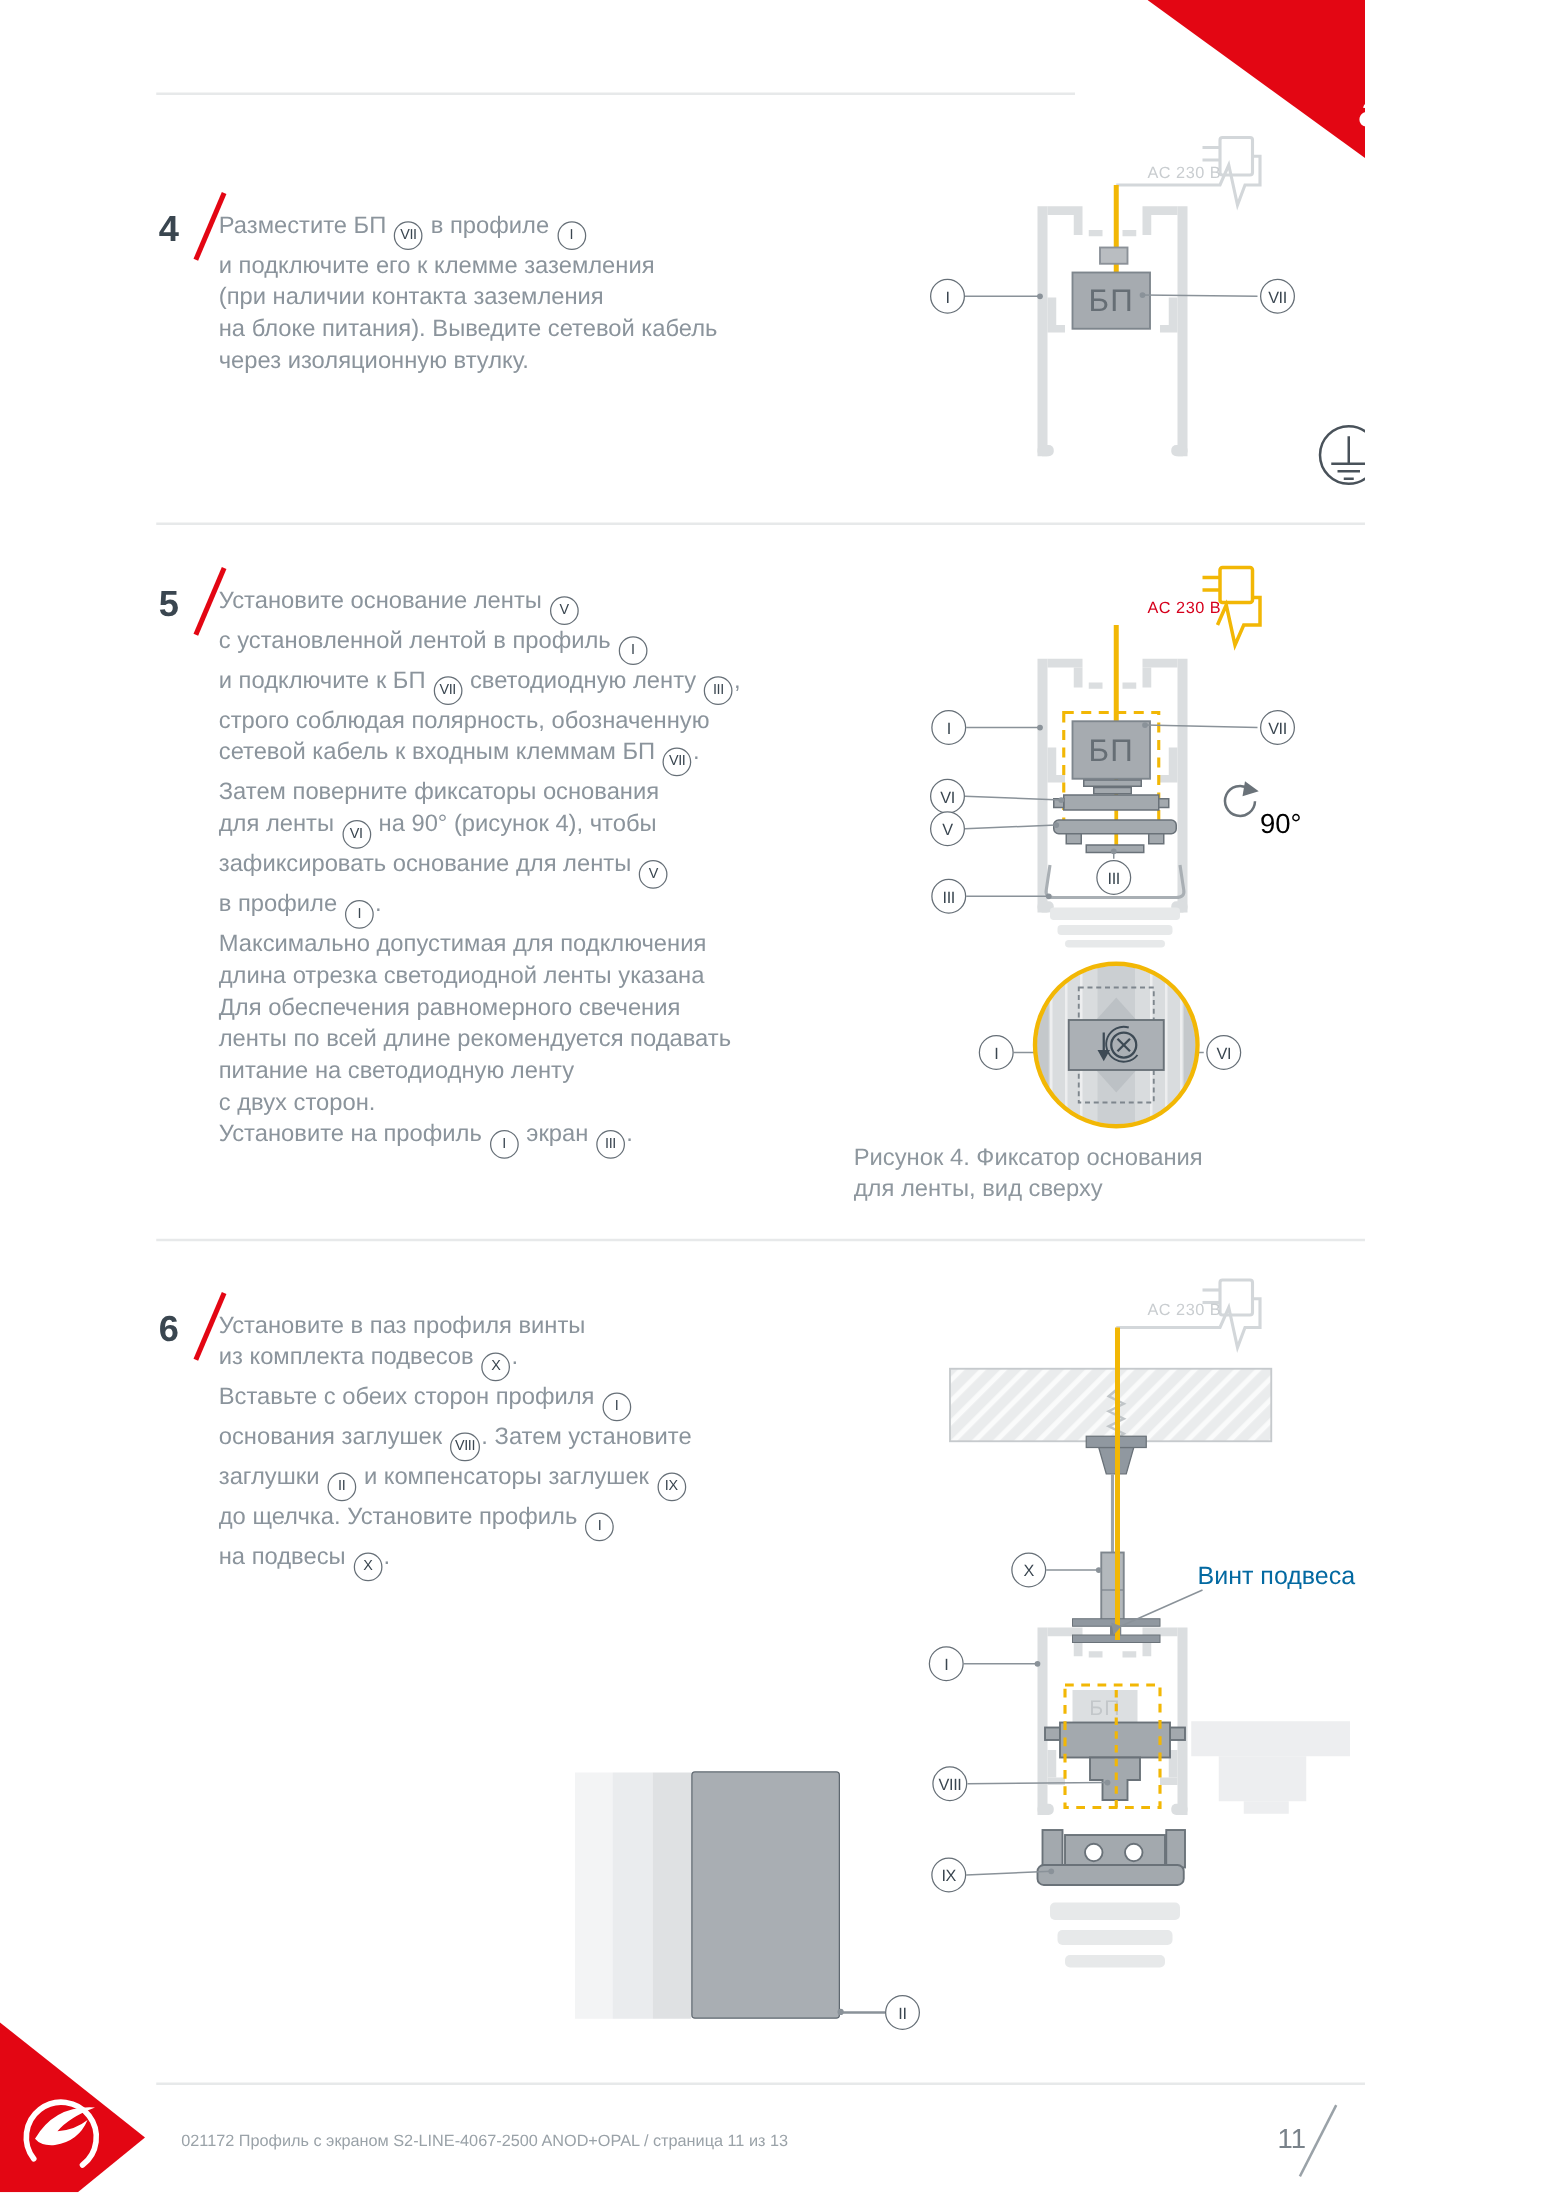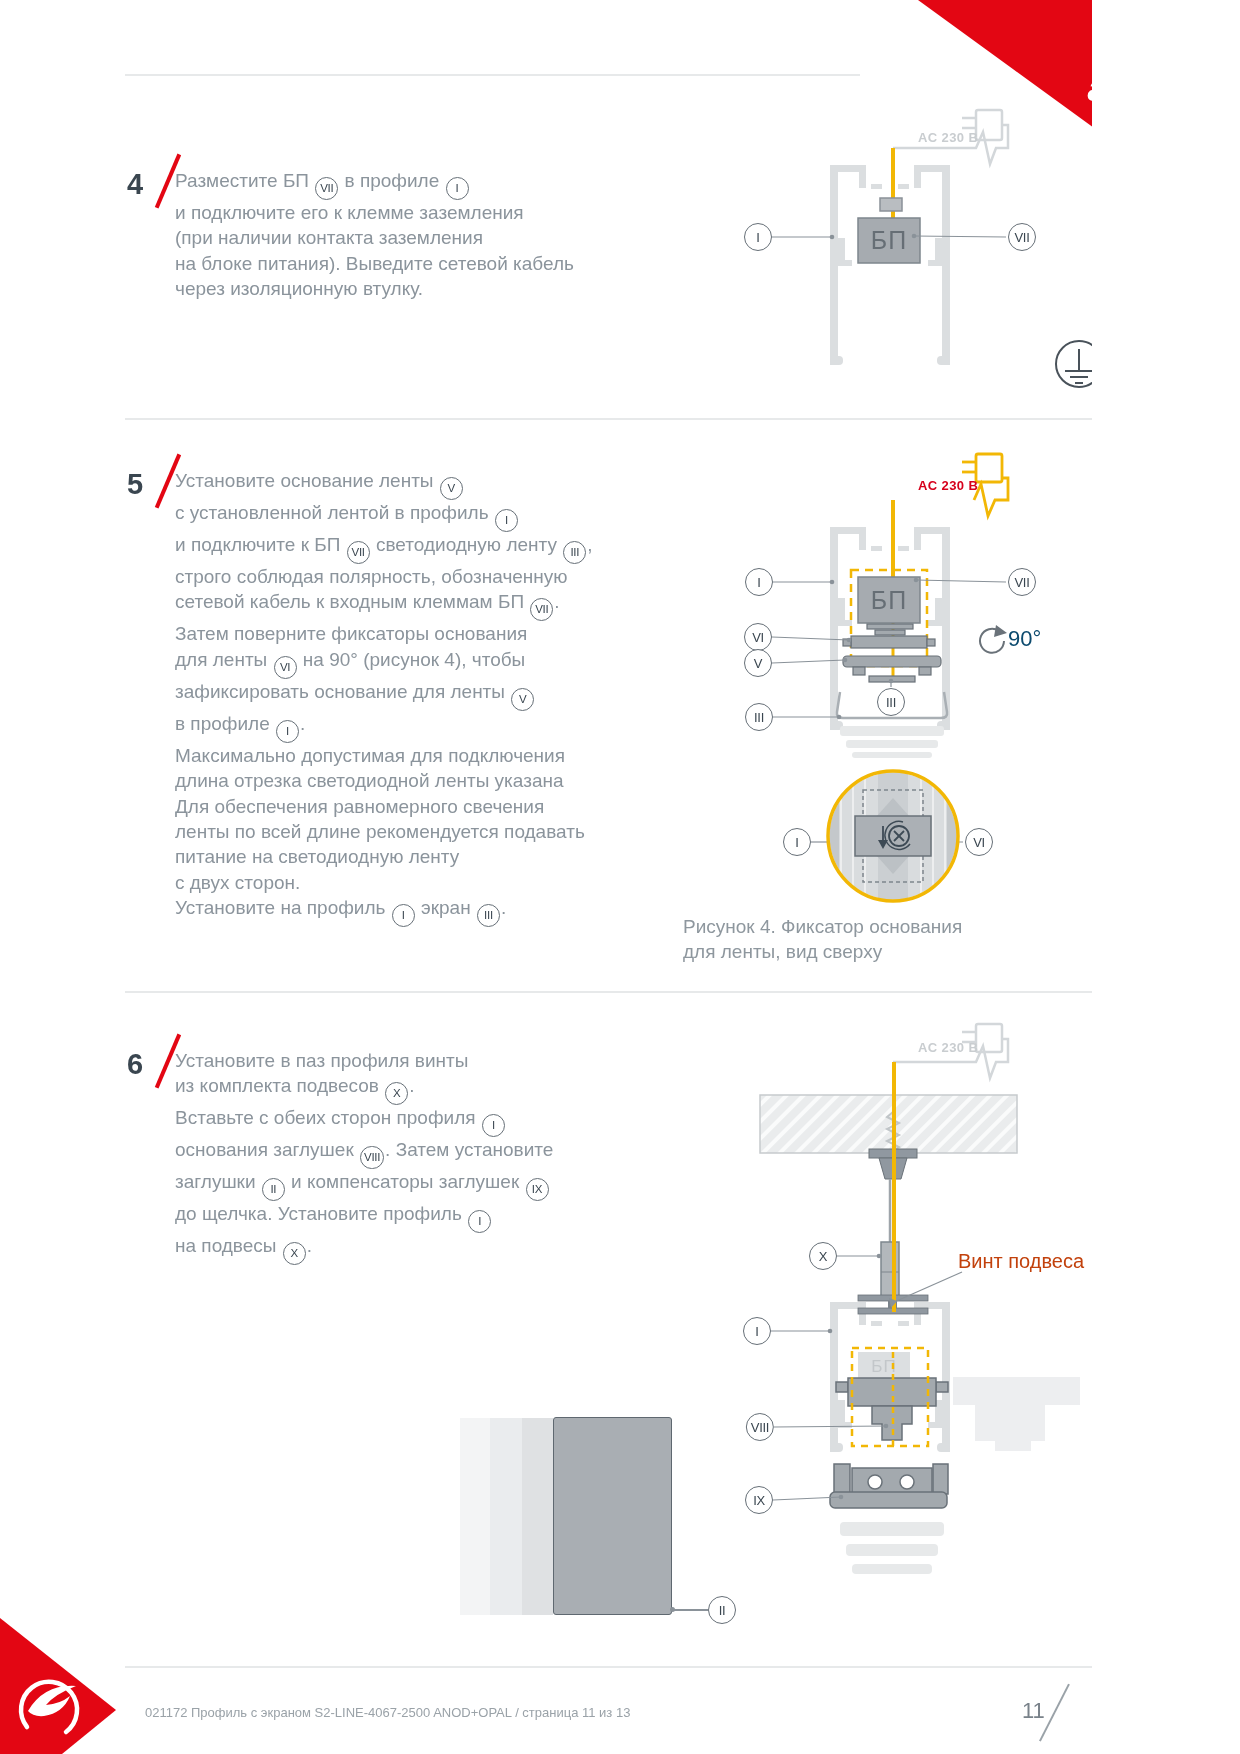--- a/index.html
+++ b/index.html
@@ -16,25 +16,25 @@
           min-width:23px; height:23px; padding:0 3px; margin:0 1px; border:1.5px solid #666F77;
           border-radius:12px; background:#fff; color:#3A4650; font-size:11.5px; line-height:19px;
           letter-spacing:-0.3px; vertical-align:-5px; }
   
   .diagram { position:absolute; }
   .diagram svg { position:absolute; left:0; top:0; }
   .dlabel { position:absolute; min-width:28px; height:28px; box-sizing:border-box; padding:0 4px;
             border:1.5px solid #666F77; border-radius:14px; background:#fff; color:#3A4650;
             font-size:13px; letter-spacing:-0.3px; display:flex; align-items:center; justify-content:center;
             transform:translateX(-50%); }
-  .actext { position:absolute; font-size:13px; font-weight:bold; letter-spacing:0.4px; }
+  .actext { position:absolute; font-size:13px; font-weight:normal; letter-spacing:0.4px; }
   .gray-ac { color:#C9CDD0; }
   .red-ac { color:#D6001C; }
-  .angle-text { position:absolute; font-size:22px; color:#0c4a6e; }
-  .screw-label { position:absolute; font-size:20px; color:#c2410c; }
+  .angle-text { position:absolute; font-size:22px; color:#000000;margin-top:20px; }
+  .screw-label { position:absolute; font-size:20px; color:#0369a1; }
   .caption { position:absolute; width:420px; text-align:left; color:#8E979E; font-size:19px; line-height:25px; }
   
   .band { position:absolute; }
   .leader-h { position:absolute; height:1.5px; background:#8A9299; }
   .leader-dot { position:absolute; width:5px; height:5px; border-radius:50%; background:#8A9299; }
   
   .footer-text { position:absolute; left:145px; top:1705px; font-size:13px; color:#9AA2A8; }
   .page-num { position:absolute; left:1022px; top:1698px; font-size:22px; color:#79828A; }
   .page-slash { position:absolute; left:1068px; top:1684px; width:1.5px; height:64px; background:#9AA2A8;
                 transform-origin:top center; transform:rotate(27deg); }

